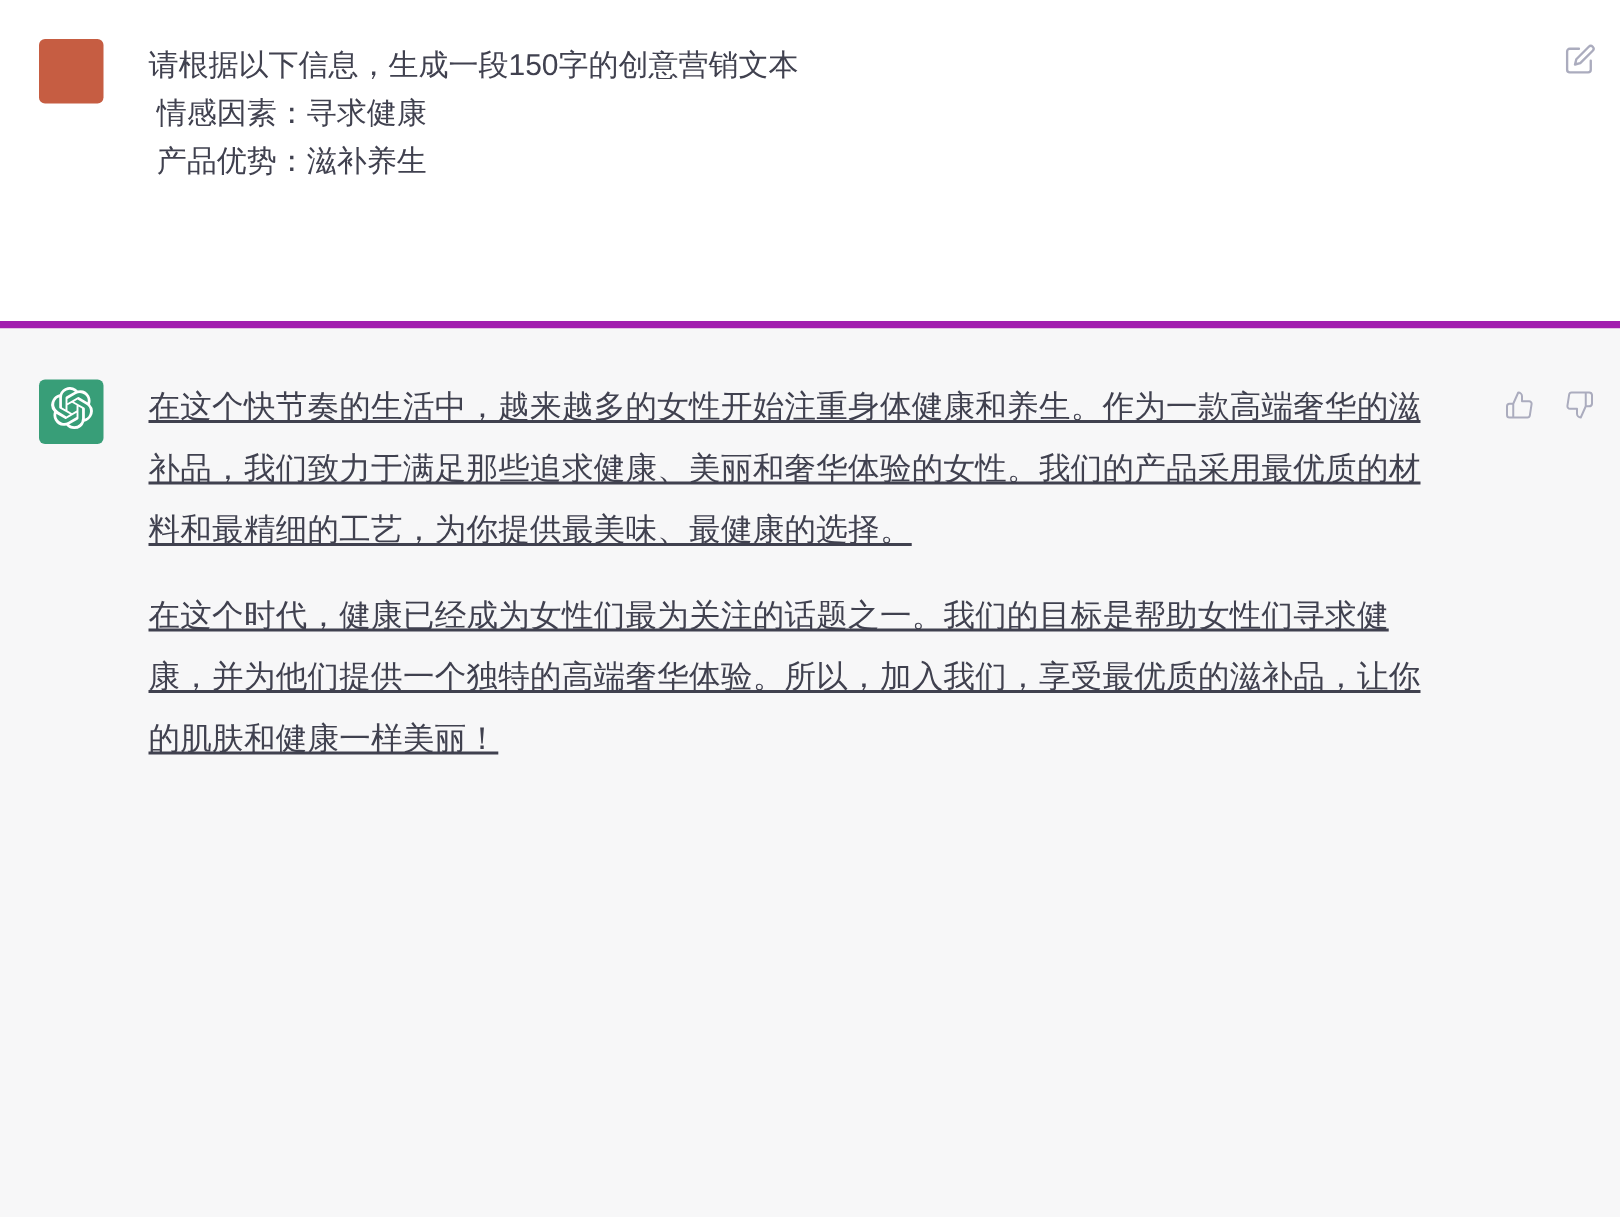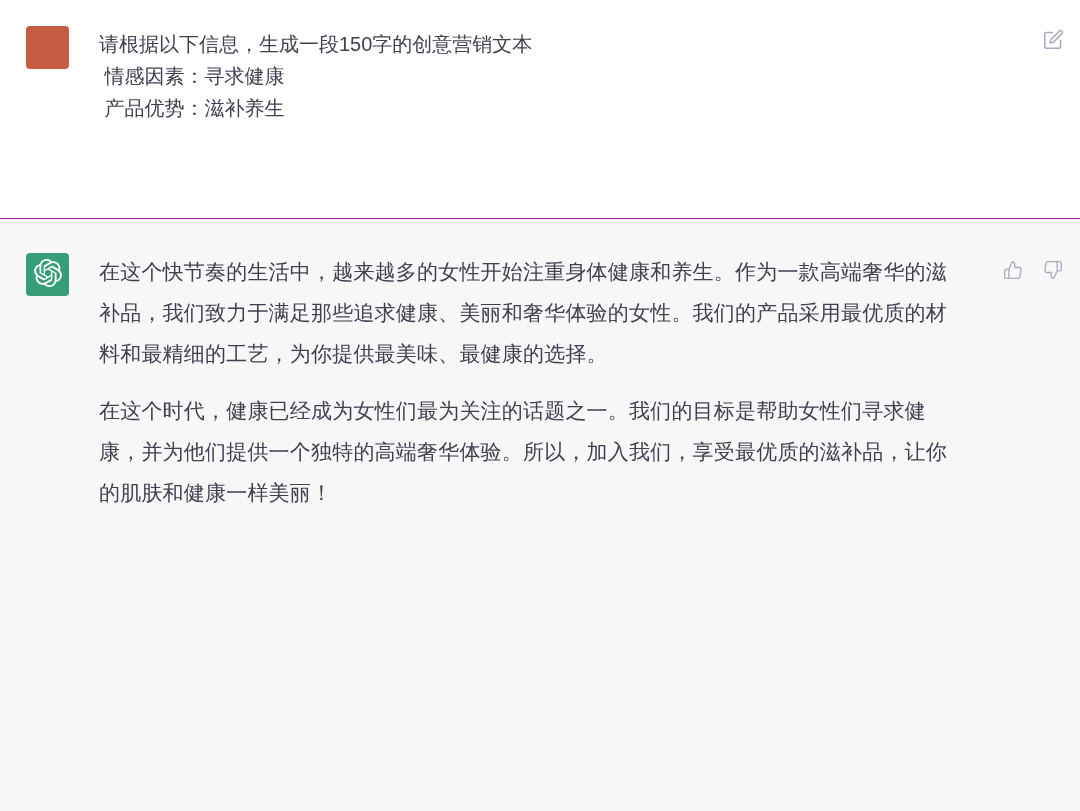--- a/index.html
+++ b/index.html
@@ -16,21 +16,21 @@
     display: flex;
     align-items: flex-start;
     box-sizing: border-box;
     padding-left: 26px;
     padding-right: 16px;
   }
   .msg.user {
     background: #FFFFFF;
     height: 219px;
     padding-top: 26px;
-    border-bottom: 1px solid #a21caf;
+    border-bottom: 5px solid #a21caf;
   }
   .msg.assistant {
     background: #F7F7F8;
     height: 592px;
     padding-top: 32px;
   }
 
   .avatar {
     width: 43px; height: 43px;
     border-radius: 4px;
@@ -51,20 +51,21 @@
     line-height: 32px;
     margin-top: 2px;
   }
   .user .uline { white-space: pre-wrap; }
 
   .assistant .content { font-size: 21px; }
   .assistant .content p {
     margin: 0 0 16px 0;
     line-height: 41px;
     letter-spacing: 0.2px;
+    text-decoration: underline;
   }
   .assistant .content p:last-child { margin-bottom: 0; }
 
   .actions {
     margin-left: auto;
     display: flex;
     gap: 18px;
     flex: none;
   }
   .user .actions { padding-top: 2px; }

